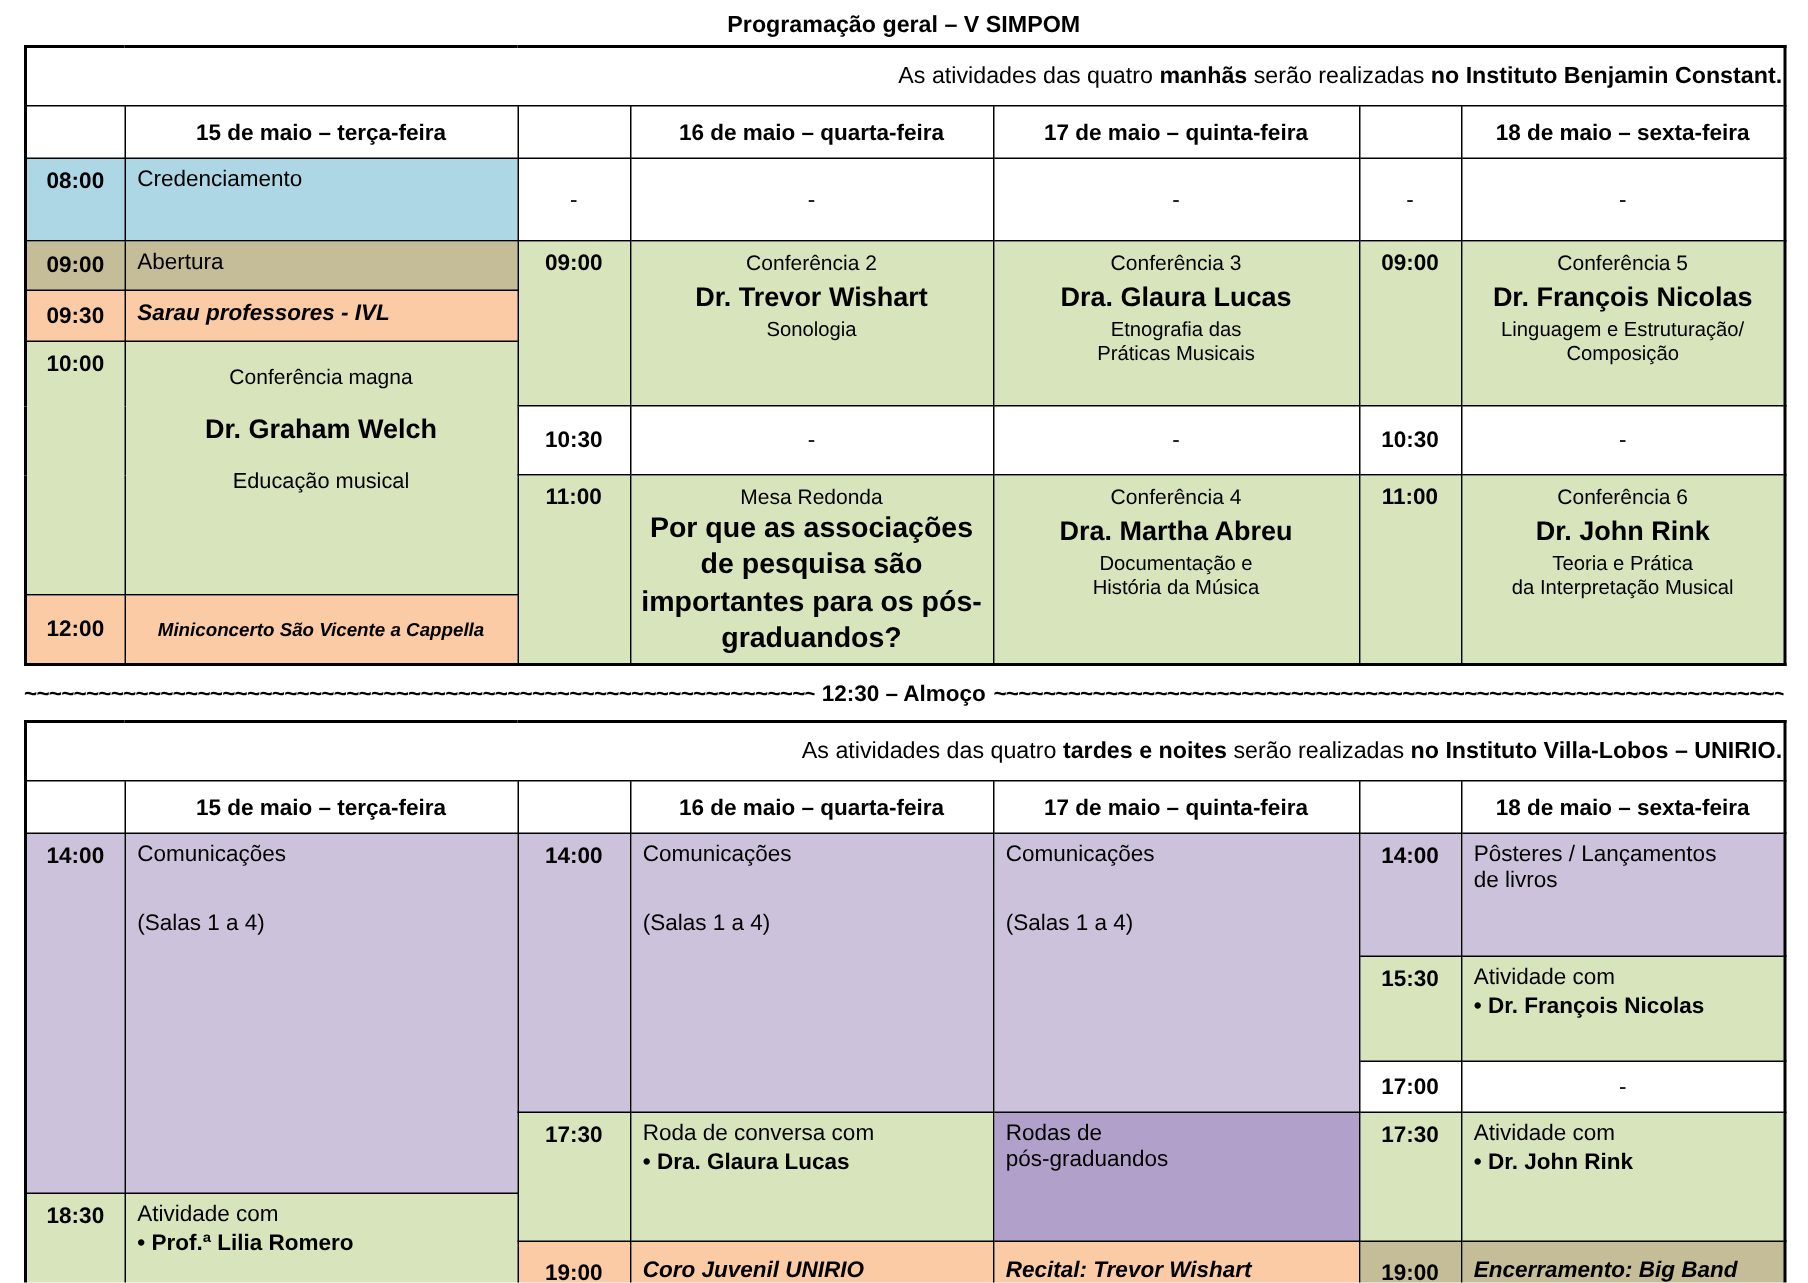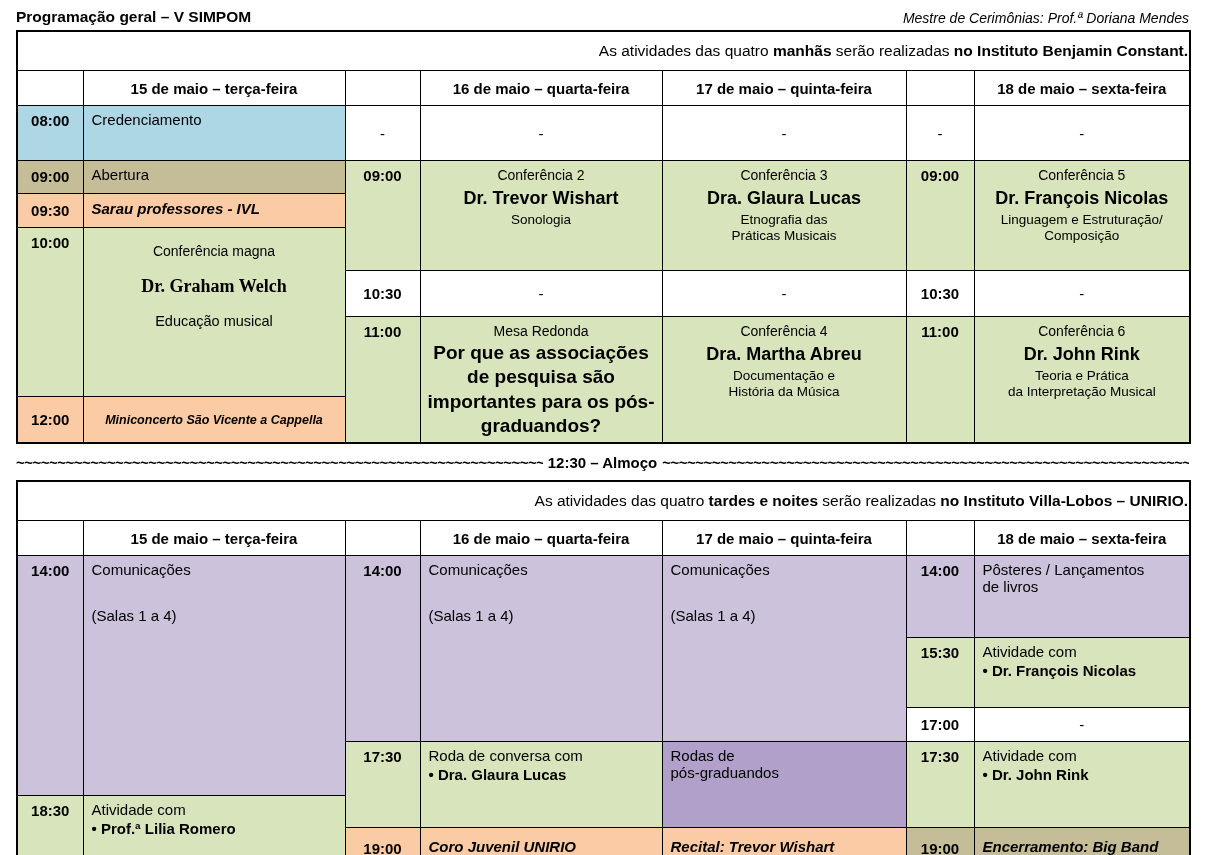--- a/index.html
+++ b/index.html
@@ -1,35 +1,35 @@
 <!DOCTYPE html>
 <html style="--blue: #aed7e6; --tan: #c5bd98; --peach: #fbcba6; --green: #d7e4bc; --purple_light: #cdc2dc; --purple_dark: #b1a1ca;"><head>
 <meta charset="utf-8">
 <style>
   html,body{margin:0;padding:0;background:#fff;}
   body{width:1205px;height:855px;font-family:"Liberation Sans",sans-serif;color:#000;overflow:hidden;}
   .page{padding:4px 16px 0 16px;}
   .titlebar{position:relative;height:24px;margin-bottom:2px;}
-  .title{font-weight:bold;font-size:15.5px;padding-top:4px;}
+  .title{text-align:center;font-weight:bold;font-size:15.5px;padding-top:4px;}
   .mc{position:absolute;right:0;top:6px;font-style:italic;font-size:14px;}
   table.sched{border-collapse:collapse;table-layout:fixed;width:1173px;border:2px solid #000;}
   td{border:1px solid #000;overflow:hidden;}
   .cap{height:36px;text-align:right;vertical-align:middle;font-size:15.5px;background:#fff;}
   .hdr{height:32px;text-align:center;vertical-align:middle;font-weight:bold;font-size:15px;background:#fff;}
   .t{font-weight:bold;font-size:15px;text-align:center;vertical-align:top;padding-top:6px;}
   .dash{text-align:center;vertical-align:middle;font-size:15px;font-weight:normal;}
   .ev{font-size:15px;text-align:left;vertical-align:top;padding:5px 8px;}
   .ev .l2b{font-weight:bold;margin-top:2px;}
   .ev .gap{margin-top:29px;}
   .conf{text-align:center;vertical-align:top;padding:6px 4px 4px 4px;}
   .conf .kick{font-size:14px;}
   .conf .nm{font-weight:bold;font-size:18px;margin:5px 0 3px 0;}
   .conf .tp{font-size:13.5px;line-height:1.17;}
   .magna{padding-top:15px;}
-  .magna .nm{margin:17px 0 16px 0;font-family:Liberation Serif, serif;}
+  .magna .nm{margin:17px 0 16px 0;}
   .mesa .kick{margin-bottom:2px;}
   .mesa .q{font-weight:bold;font-size:19px;line-height:1.28;}
   .sarau{font-weight:bold;font-style:italic;font-size:15px;vertical-align:middle;padding-top:0;}
   .mini{font-weight:bold;font-style:italic;font-size:12.5px;text-align:center;vertical-align:middle;padding:2px;}
   .bi{font-weight:bold;font-style:italic;font-size:15px;vertical-align:middle;padding-top:0;}
   .vmid{vertical-align:middle;padding-top:0;}
   
   .m1{height:55px}.m2{height:33px}.m3{height:34px}.m4{height:43px}.m5{height:46px}.m6{height:63px}.m7{height:37px}
   .a1{height:82px}.a2{height:70px}.a3{height:34px}.a4{height:54px}.a5{height:32px}.a6{height:43px}
   
@@ -43,21 +43,20 @@
   .sep .run{flex:1;overflow:hidden;letter-spacing:-0.5px;}
   .sep .lbl{margin:0 5px;}
 </style>
 </head>
 <body>
 
 <div class="page">
 
   <div class="titlebar">
     <div class="title">Programação geral – V SIMPOM</div>
-    <div class="mc">Mestre de Cerimônias: Prof.ª Doriana Mendes</div>
   </div>
 
   <table class="sched">
     <colgroup>
       <col style="width:66px">
         <col style="width:262px">
         <col style="width:75px">
       <col style="width:242px">
         <col style="width:244px">
         <col style="width:68px">

